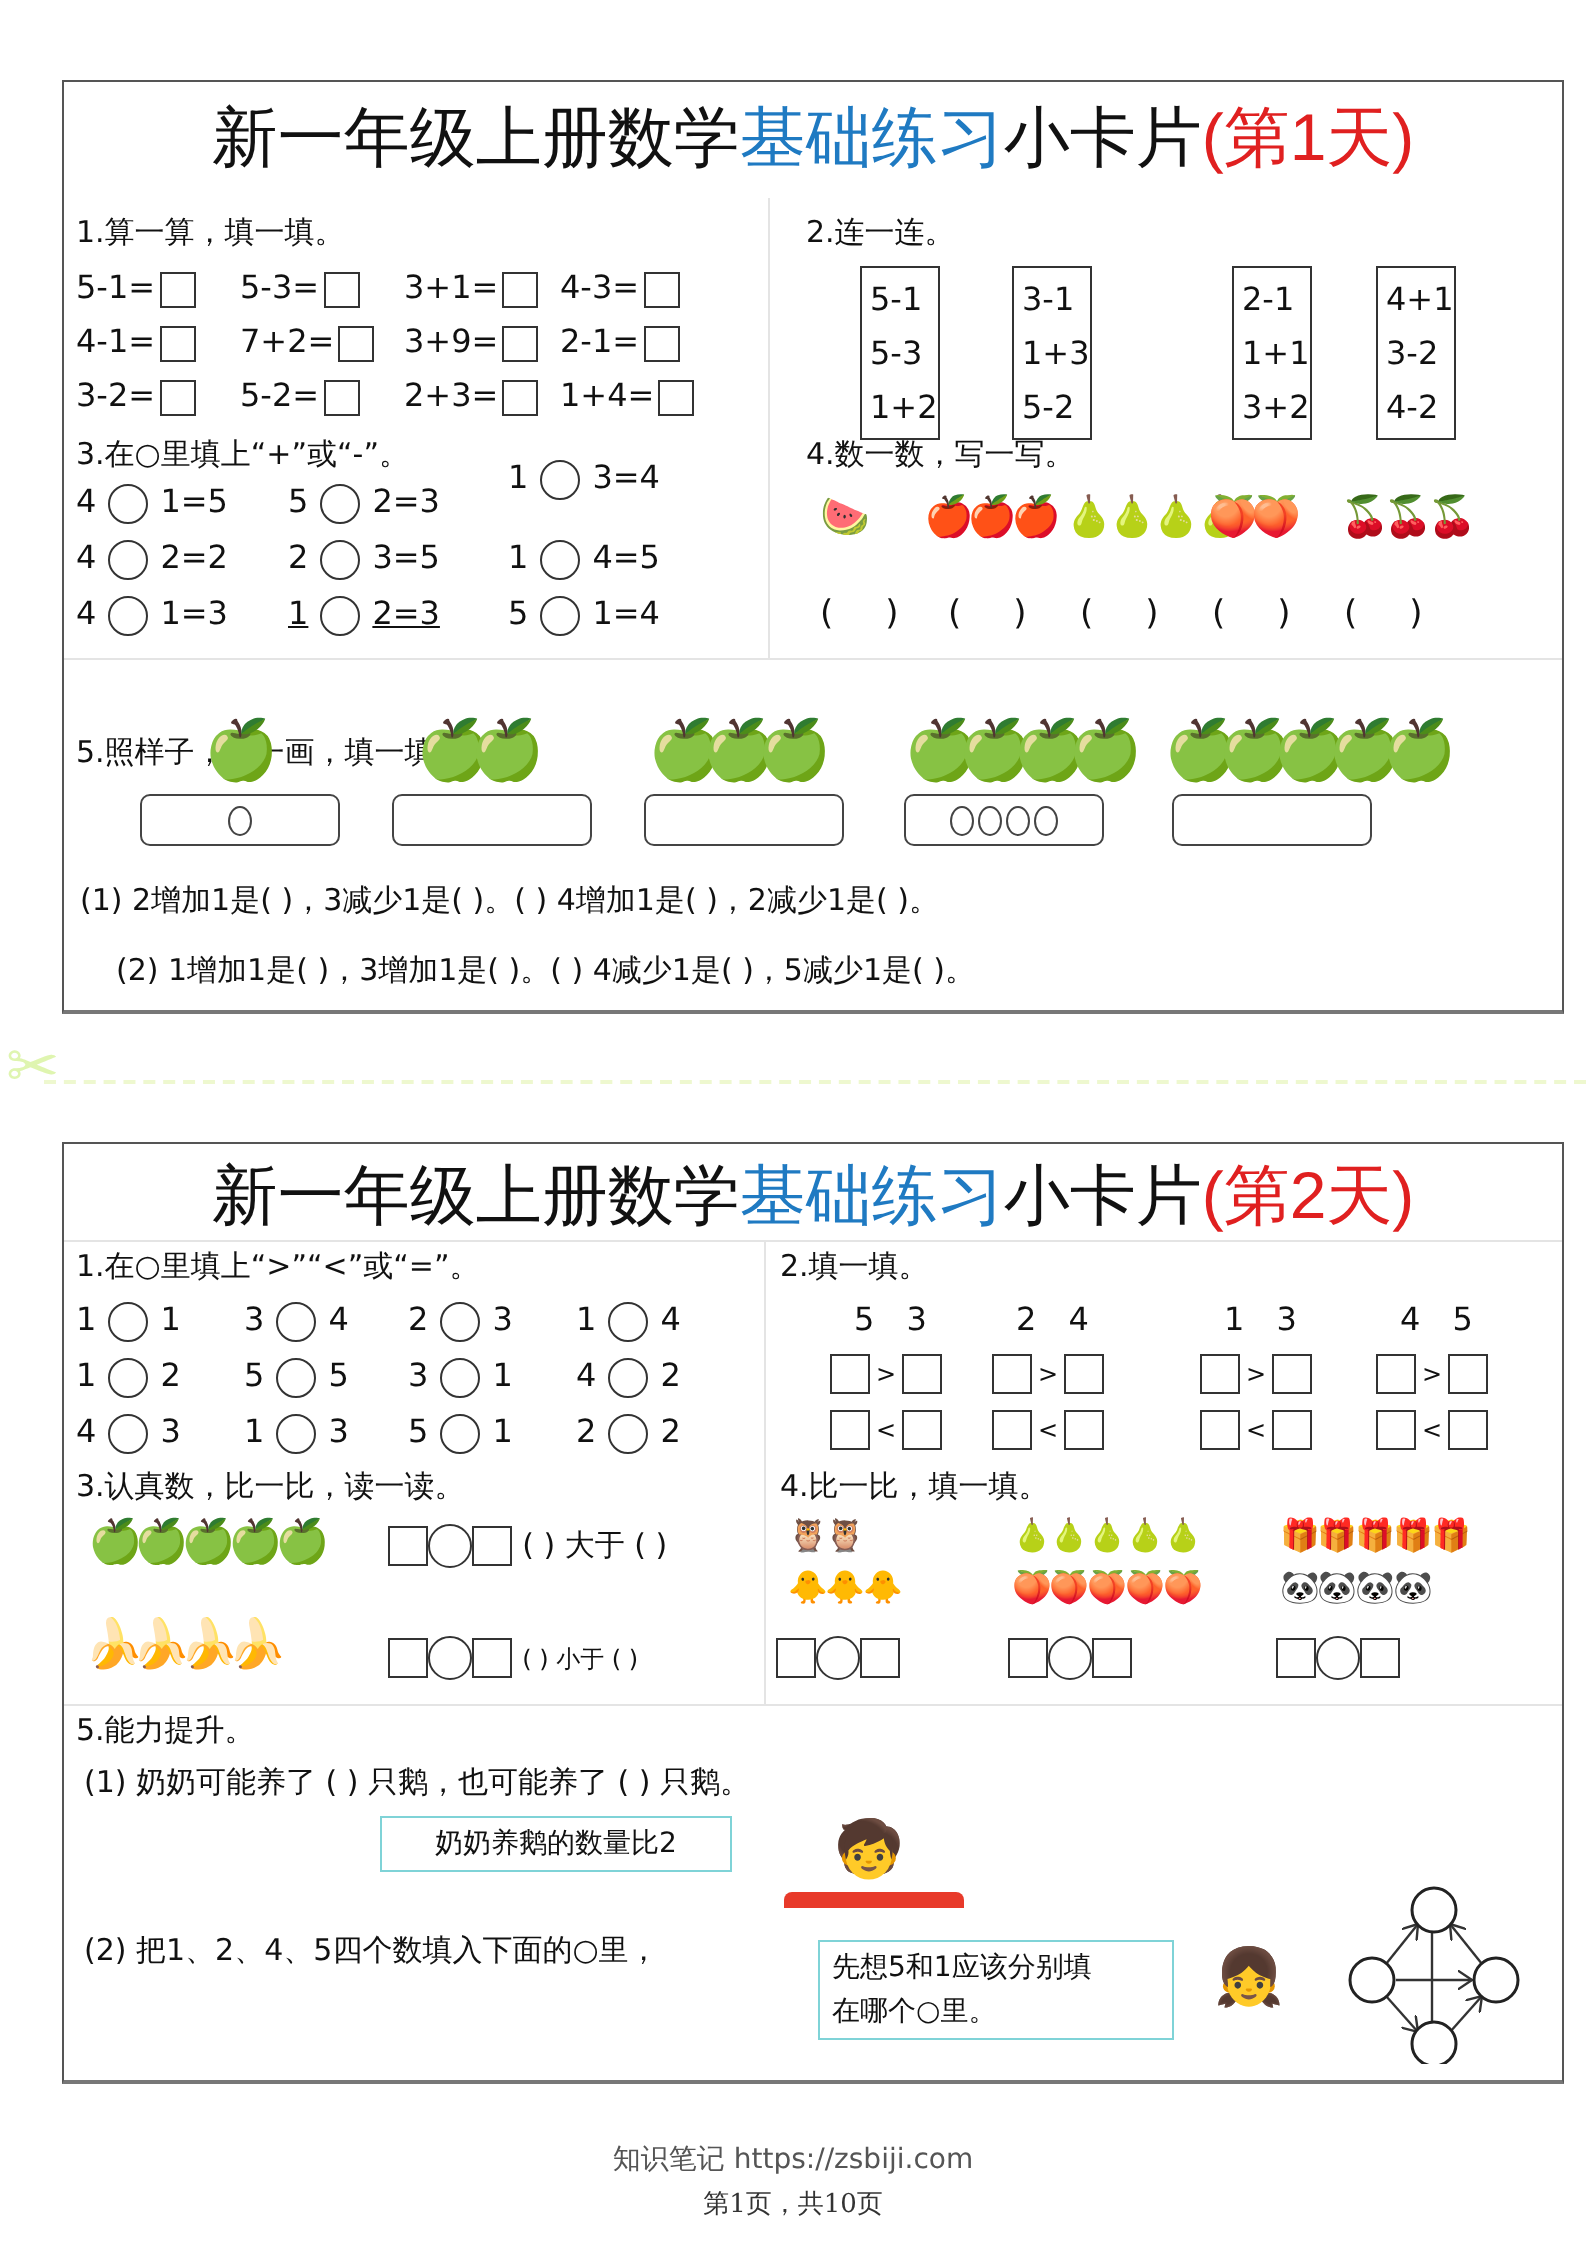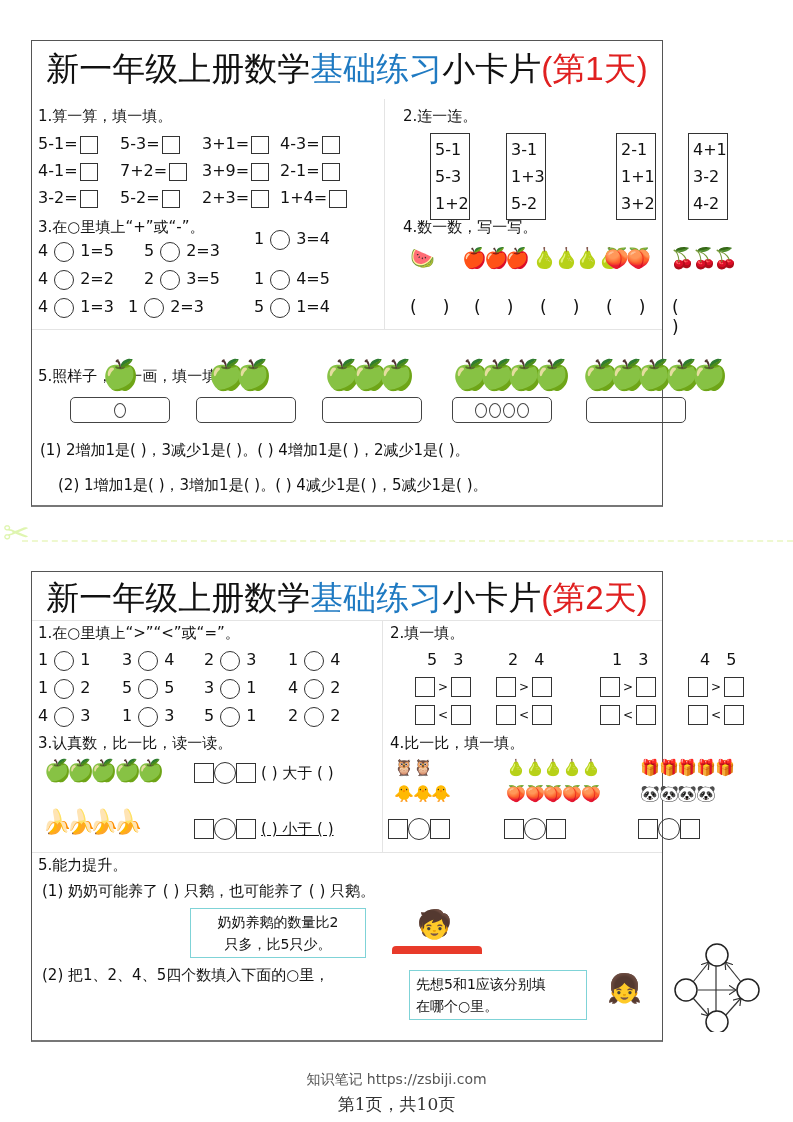--- a/index.html
+++ b/index.html
@@ -1,17 +1,17 @@
 <!DOCTYPE html>
 <html><head>
 <meta charset="utf-8">
 <style>
   * { box-sizing: border-box; margin: 0; padding: 0; }
   body { width: 793px; height: 1122px; background: #fff; font-family: "DejaVu Sans", sans-serif; color: #111; position: relative; overflow: hidden; }
-  .card { position: absolute; left: 31px; width: 632px; border: 1px solid #555; border-bottom: 2px solid #777; background: #fff; }
+  .card { position: absolute; left: 31px; width: 751px; border: 1px solid #555; border-bottom: 2px solid #777; background: #fff; }
   .card1 { top: 40px; height: 467px; }
   .card2 { top: 571px; height: 471px; }
   .title { position: absolute; left: 0; right: 0; text-align: center; font-size: 33px; font-family: "Liberation Sans", sans-serif; letter-spacing: 0px; }
   .title .blue { color: #1f7ac2; }
   .title .red { color: #e02020; }
   .card1 .title { top: 6px; }
   .card2 .title { top: 4px; }
   .head { font-size: 15px; position: absolute; white-space: nowrap; }
   .eq { position: absolute; font-size: 16px; white-space: nowrap; }
   .box { display: inline-block; width: 18px; height: 18px; border: 1.5px solid #333; vertical-align: middle; margin-left: 2px; }
@@ -25,21 +25,21 @@
   .rbox { position: absolute; width: 100px; height: 26px; border: 1.3px solid #444; border-radius: 5px; text-align: center; line-height: 24px; }
   .rbox .o { display: inline-block; width: 12px; height: 15px; border: 1.2px solid #444; border-radius: 50%; vertical-align: middle; margin: 0 1px; }
   .line-text { position: absolute; font-size: 15px; white-space: nowrap; }
   .scissor { position: absolute; left: 3px; top: 514px; font-size: 32px; color: #dff5b0; }
   .dashline { position: absolute; left: 22px; right: 0; top: 540px; border-top: 2px dashed #eef8cf; }
   .bigbox { display: inline-block; width: 20px; height: 20px; border: 1.5px solid #333; vertical-align: middle; }
   .bigcirc { display: inline-block; width: 22px; height: 22px; border: 1.5px solid #333; border-radius: 50%; vertical-align: middle; }
   .cmp { position: absolute; white-space: nowrap; }
   .bubble { position: absolute; border: 1.5px solid #7fd3d7; background: #fff; font-size: 14px; padding: 2px 6px; line-height: 22px; }
   .footer1 { position: absolute; top: 1071px; left: 0; right: 0; text-align: center; font-size: 14px; color: #555; }
-  .footer2 { position: absolute; top: 1093px; left: 0; right: 0; text-align: center; font-size: 17px; color: #333; font-family: "DejaVu Serif", serif; }
+  .footer2 { position: absolute; top: 1093px; left: 0; right: 0; text-align: center; font-size: 13px; color: #333; font-family: "DejaVu Serif", serif; }
   .kid { position: absolute; font-size: 28px; }
 </style>
 </head>
 <body>
 
 <div class="card card1">
   <div class="title">
     <span>新一年级上册数学</span><span class="blue">基础练习</span><span>小卡片</span><span class="red">(第1天)</span>
   </div>
 
@@ -88,21 +88,21 @@
 
   <div class="head" style="left:6px;top:177px;">3.在○里填上“+”或“-”。</div>
   <div id="c1s3">
       <div class="eq" style="left: 6px; top: 200px;"><span>4</span><span class="circ"></span><span>1=5</span></div>
       <div class="eq" style="left: 112px; top: 200px;"><span>5</span><span class="circ"></span><span>2=3</span></div>
       <div class="eq" style="left: 222px; top: 188px;"><span>1</span><span class="circ"></span><span>3=4</span></div>
       <div class="eq" style="left: 6px; top: 228px;"><span>4</span><span class="circ"></span><span>2=2</span></div>
       <div class="eq" style="left: 112px; top: 228px;"><span>2</span><span class="circ"></span><span>3=5</span></div>
       <div class="eq" style="left: 222px; top: 228px;"><span>1</span><span class="circ"></span><span>4=5</span></div>
       <div class="eq" style="left: 6px; top: 256px;"><span>4</span><span class="circ"></span><span>1=3</span></div>
-      <div class="eq" style="left: 96px; top: 256px;"><span>1</span><span class="circ"></span><span>2=3</span></div>
+      <div class="eq" style="left: 112px; top: 256px; text-decoration: underline;"><span>1</span><span class="circ"></span><span>2=3</span></div>
       <div class="eq" style="left: 222px; top: 256px;"><span>5</span><span class="circ"></span><span>1=4</span></div>
     </div>
 
   <div class="head" style="left:371px;top:177px;">4.数一数，写一写。</div>
   <div id="c1s4">
       <div class="fruit" style="left: 378px; top: 205px;">🍉</div>
       <div class="paren" style="left: 378px; top: 256px;"><span>(</span><span style="display: inline-block; width: 26px;"></span><span>)</span></div>
       <div class="fruit" style="left: 430px; top: 205px;">🍎🍎🍎</div>
       <div class="paren" style="left: 442px; top: 256px;"><span>(</span><span style="display: inline-block; width: 26px;"></span><span>)</span></div>
       <div class="fruit" style="left: 500px; top: 205px;">🍐🍐🍐🍐</div>
@@ -176,41 +176,40 @@
 
   <div class="head" style="left:6px;top:162px;">3.认真数，比一比，读一读。</div>
   <div class="fruit" style="left:12px;top:186px;font-size:22px;letter-spacing:-4px;">🍏🍏🍏🍏🍏</div>
   <div class="fruit" style="left:10px;top:236px;font-size:24px;letter-spacing:-6px;">🍌🍌🍌🍌</div>
   <div class="cmp" style="left:162px;top:190px;">
     <span class="bigbox"></span><span class="bigcirc"></span><span class="bigbox"></span>
     <span style="font-size:15px;">(  ) 大于 (  )</span>
   </div>
   <div class="cmp" style="left:162px;top:246px;">
     <span class="bigbox"></span><span class="bigcirc"></span><span class="bigbox"></span>
-    <span style="font-size:15px;text-decoration:underline;">(  ) 小于 (  )</span>
+    <span style="font-size:12px;">(  ) 小于 (  )</span>
   </div>
 
   <div class="head" style="left:358px;top:162px;">4.比一比，填一填。</div>
   <div id="c2s4">
       <div class="fruit" style="left: 362px; top: 186px; font-size: 16px; letter-spacing: -1px;">🦉🦉</div>
       <div class="fruit" style="left: 362px; top: 212px; font-size: 16px; letter-spacing: -1px;">🐥🐥🐥</div>
       <div class="cmp" style="left: 356px; top: 246px;"><span class="bigbox"></span><span class="bigcirc"></span><span class="bigbox"></span></div>
       <div class="fruit" style="left: 474px; top: 186px; font-size: 16px; letter-spacing: -1px;">🍐🍐🍐🍐🍐</div>
       <div class="fruit" style="left: 474px; top: 212px; font-size: 16px; letter-spacing: -1px;">🍑🍑🍑🍑🍑</div>
       <div class="cmp" style="left: 472px; top: 246px;"><span class="bigbox"></span><span class="bigcirc"></span><span class="bigbox"></span></div>
       <div class="fruit" style="left: 608px; top: 186px; font-size: 16px; letter-spacing: -1px;">🎁🎁🎁🎁🎁</div>
       <div class="fruit" style="left: 608px; top: 212px; font-size: 16px; letter-spacing: -1px;">🐼🐼🐼🐼</div>
       <div class="cmp" style="left: 606px; top: 246px;"><span class="bigbox"></span><span class="bigcirc"></span><span class="bigbox"></span></div>
     </div>
 
   <div class="head" style="left:6px;top:284px;">5.能力提升。</div>
   <div class="line-text" style="left:10px;top:310px;">(1) 奶奶可能养了 (  ) 只鹅，也可能养了 (  ) 只鹅。</div>
   <div class="bubble" style="left:158px;top:336px;width:176px;text-align:center;">
     <div>奶奶养鹅的数量比2</div>
-    <div>只多，比5只少。</div>
   </div>
   <div class="kid" style="left:385px;top:336px;">🧒</div>
   <div style="position:absolute;left:360px;top:374px;width:90px;height:8px;background:#e83a2a;border-radius:4px 4px 0 0;"></div>
 
   <div class="line-text" style="left:10px;top:394px;">(2) 把1、2、4、5四个数填入下面的○里，</div>
   <div class="bubble" style="left:377px;top:398px;width:178px;">
     <div>先想5和1应该分别填</div>
     <div>在哪个○里。</div>
   </div>
   <div class="kid" style="left:575px;top:400px;">👧</div>

